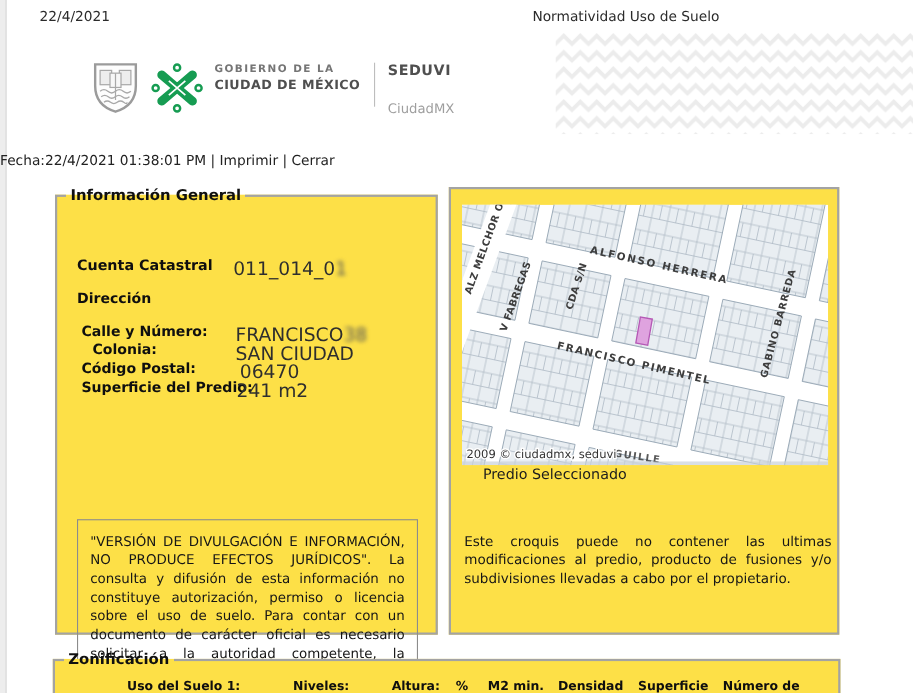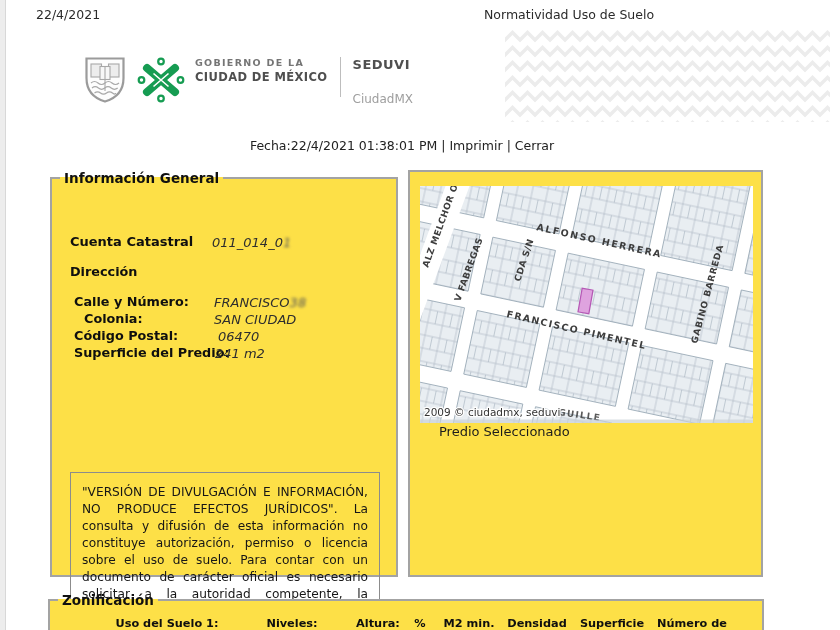--- a/index.html
+++ b/index.html
@@ -18,31 +18,31 @@
   .gob-text{display:flex;flex-direction:column;justify-content:center;margin-right:12px;}
   .gob-line1{font-size:9.5px;letter-spacing:1.3px;color:#757575;font-weight:600;white-space:nowrap;}
   .gob-line2{font-size:11.5px;letter-spacing:.4px;color:#4f4f4f;font-weight:bold;margin-top:2px;white-space:nowrap;}
   .brand-divider{width:1px;height:40px;background:#bdbdbd;margin-right:12px;}
   .agency-text{display:flex;flex-direction:column;}
   .agency-name{font-size:13px;font-weight:bold;color:#4f4f4f;letter-spacing:.5px;}
   .agency-product{font-size:12px;color:#9e9e9e;margin-top:20px;}
 
   .chevrons{position:absolute;left:505px;top:30px;}
 
-  .fecha-line{position:absolute;left:0;right:36px;top:138px;text-align:center;font-size:12.5px;color:#222;}
+  .fecha-line{position:absolute;left:0;right:36px;top:138px;text-align:left;font-size:12.5px;color:#222;}
   .fecha-line a{color:#222;text-decoration:none;}
 
   fieldset{position:absolute;border:2px solid #a3a3a3;margin:0;padding:0;background:#fde047;}
   legend{font-weight:bold;font-size:13.5px;color:#101010;padding:0 4px;margin-left:8px;}
   .fs-info{left:50px;top:170px;width:344px;height:403px;}
   .fs-mapa{left:408px;top:170px;width:351px;height:403px;}
   .fs-zon{left:48px;top:592px;width:712px;height:75px;}
 
   .lbl{position:absolute;font-size:12.8px;font-weight:bold;color:#0f0f0f;white-space:nowrap;}
-  .val{position:absolute;font-size:13px;color:#2e2e2e;white-space:nowrap;font-style:italic;}
+  .val{position:absolute;font-size:17px;color:#2e2e2e;white-space:nowrap;}
   .redacted{filter:blur(1.8px);color:#555;}
 
   .disclaimer-box{
     position:absolute;left:18px;top:286px;width:286px;border:1px solid #8c8c8c;
     padding:11px 11px;font-size:12.2px;line-height:1.40;text-align:justify;color:#161616;
   }
   .map-wrap{position:absolute;left:10px;top:14px;width:333px;height:237px;overflow:hidden;}
   .map-caption{position:absolute;left:29px;top:252px;font-size:13px;color:#1c1c1c;}
   .map-note{position:absolute;left:12px;top:312px;width:334px;font-size:12.3px;line-height:1.40;text-align:justify;color:#161616;}
 
@@ -175,20 +175,21 @@
         <text transform="translate(86 131) rotate(13)" font-size="9.5px" letter-spacing="1.4">FRANCISCO PIMENTEL</text>
         <text transform="translate(277 158) rotate(-75)" letter-spacing="0.8">GABINO BARREDA</text>
         <text transform="translate(138 229) rotate(8)" letter-spacing="1.2" opacity="0.85">GUILLE</text>
       </g>
       <rect x="0" y="233.5" width="333" height="3.5" fill="#c9d2d8" opacity="0.7"></rect>
       <text x="4" y="230" font-size="10.5px" fill="#333" stroke="#ffffff" stroke-width="2.5" style="paint-order:stroke" font-family="DejaVu Sans, Liberation Sans, sans-serif">2009 © ciudadmx, seduvi</text>
     </svg>
   </div>
 
   <div class="map-caption">Predio Seleccionado</div>
+  <div class="map-note">Este croquis puede no contener las ultimas modificaciones al predio, producto de fusiones y/o subdivisiones llevadas a cabo por el propietario.</div>
 </fieldset>
 
 <fieldset class="fs-zon">
   <legend>Zonificación</legend>
 
   <div class="zon-col" style="left:117px;">
     <span>Uso del Suelo 1:</span>
   </div>
   <div class="zon-col" style="left:242px;">
     <span>Niveles:</span>

